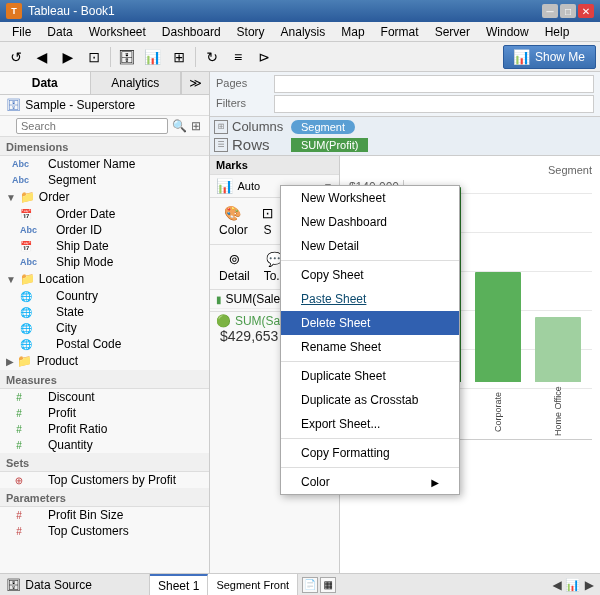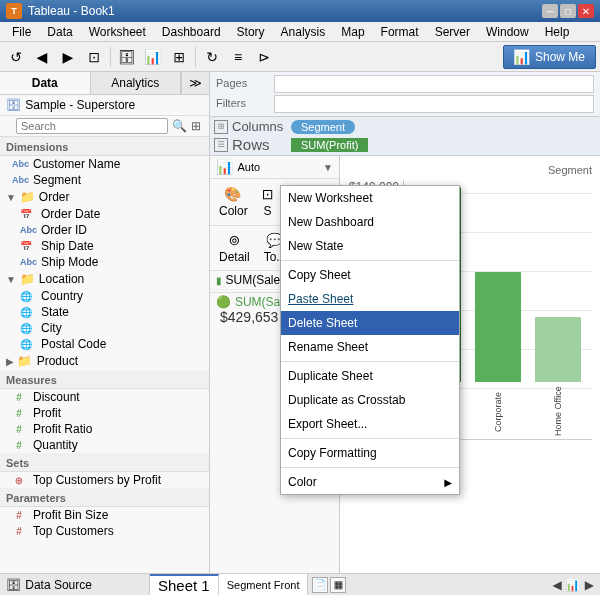--- a/index.html
+++ b/index.html
@@ -140,21 +140,21 @@
       font-weight: bold;
       padding: 4px 6px 2px;
       border-bottom: 1px solid #ddd;
       background: #f0f0f0;
     }
     .field-item {
       display: flex;
       align-items: center;
       padding: 1px 6px 1px 12px;
       cursor: pointer;
-      gap: 7px;
+      gap: 22px;
       white-space: nowrap;
     }
     .field-icon { font-size: 10px; color: #5580c0; width: 14px; text-align: center; }
     .field-icon.abc { color: #5580c0; font-size: 9px; font-weight: bold; }
     .field-icon.hash { color: #3a9a3a; }
     .field-icon.calendar { color: #5580c0; }
     .field-icon.globe { color: #5580c0; }
     .folder-item {
       display: flex;
       align-items: center;
@@ -317,21 +317,21 @@
       position: absolute;
       left: 280px;
       top: 185px;
       background: white;
       border: 1px solid #aaa;
       box-shadow: 2px 2px 8px rgba(0,0,0,0.3);
       z-index: 1000;
       min-width: 180px;
     }
     .ctx-item {
-      padding: 5px 7px;
+      padding: 5px 20px;
       cursor: pointer;
       font-size: 12px;
       color: #000;
       white-space: nowrap;
       display: flex;
       align-items: center;
       justify-content: space-between;
     }
     .ctx-item.highlighted { background: #3060b0; color: white; }
     .ctx-item.disabled { color: #0c4a6e; cursor: default; text-decoration: underline; }
@@ -352,21 +352,21 @@
       padding: 0 6px;
       font-size: 11px;
       cursor: pointer;
       height: 100%;
       display: flex;
       align-items: center;
       gap: 4px;
     }
     .status-sheet {
       padding: 0 8px;
-      font-size: 15px;
+      font-size: 12px;
       border-right: 1px solid #cccccc;
       height: 100%;
       display: flex;
       align-items: center;
       cursor: pointer;
     }
     .status-sheet.active { background: white; border-top: 2px solid #4070c0; }
     .status-sheet-name {
       padding: 0 8px;
       font-size: 11px;
@@ -593,20 +593,21 @@
       <div style="display:flex; align-items:center; gap:4px;">
         <div style="width:14px; height:14px; border:1px solid #888; display:flex; align-items:center; justify-content:center; font-size:8px; color:#888;">☰</div>
         <span style="font-size:15px; color:#555; width:55px;">Rows</span>
         <div style="background:#4a9a4a; color:white; border-radius:0; padding:1px 10px; font-size:11px; cursor:pointer;">SUM(Profit)</div>
       </div>
     </div>
 
     <div class="view-area">
 
       <div class="marks-card">
+        <div class="marks-header">Marks</div>
         <div class="marks-type-selector">
           <span class="marks-type-icon">📊</span>
           <span class="marks-type-label">Auto</span>
           <span style="margin-left:auto; font-size:10px; color:#666;">▼</span>
         </div>
         <div class="marks-controls">
           <div class="marks-btn">
             <span class="marks-btn-icon">🎨</span>
             <span>Color</span>
           </div>
@@ -681,21 +682,21 @@
     </div>
 
     <div class="context-menu">
       <div class="ctx-item">
         <span>New Worksheet</span>
       </div>
       <div class="ctx-item">
         <span>New Dashboard</span>
       </div>
       <div class="ctx-item">
-        <span>New State</span>
+        <span>New Detail</span>
       </div>
       <div class="ctx-sep"></div>
       <div class="ctx-item">
         <span>Copy Sheet</span>
       </div>
       <div class="ctx-item disabled">
         <span>Paste Sheet</span>
       </div>
       <div class="ctx-item highlighted">
         <span>Delete Sheet</span>

